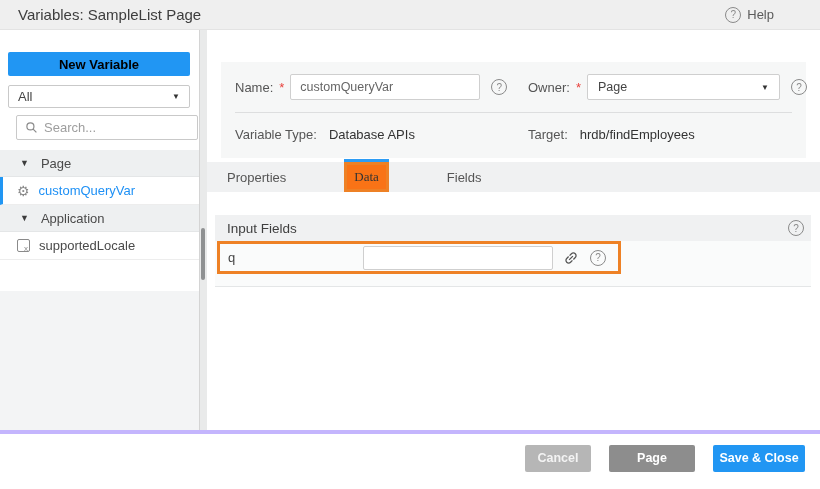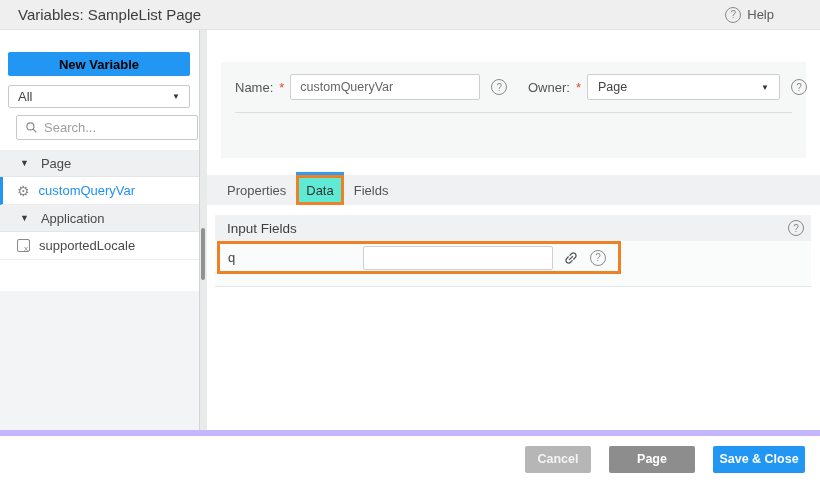--- a/index.html
+++ b/index.html
@@ -78,26 +78,26 @@
          font-size:12.5px; color:#444; cursor:pointer; }
   .sel .arrow { margin-left:auto; font-size:8px; color:#333; }
   .fld .qicon { margin-left:5px; }
   .card-divider { border:none; border-top:1px solid #dddedf; margin:12px 0 0 0; }
   .ro-row { margin-top:14px; }
   .ro { display:flex; align-items:center; gap:12px; }
   .ro .lbl { color:#555; }
   .ro .val { color:#333; }
 
   
-  .tabbar { position:absolute; left:0; top:145px; width:100%; height:30px;
-            background:#f0f1f2; display:flex; align-items:stretch; padding-left:10px; }
+  .tabbar { position:absolute; left:0; top:132px; width:100%; height:30px;
+            background:#f0f1f2; display:flex; align-items:stretch; padding-left:10px;gap:48px; }
   .tab { display:flex; align-items:center; padding:0 10px; font-size:13px; color:#555;
          cursor:pointer; }
-  .tab.active { background:#5eead4; color:#333; border:3px solid #ee8125; position:relative;
-                padding:4px 7px; }
+  .tab.active { background:#f97316; color:#333; border:3px solid #ee8125; position:relative;
+                padding:4px 7px;font-family:Liberation Serif, serif; }
   .tab.active::before { content:""; position:absolute; top:-6px; left:-3px; right:-3px;
                         height:3px; background:#2d9cf4; }
 
   
   .section-header { position:absolute; left:8px; top:185px; width:596px; height:26px;
                     background:#f0f1f2; display:flex; align-items:center;
                     padding:0 7px 0 12px; font-size:13.5px; color:#3f3f3f; }
   .section-header .qicon { margin-left:auto; }
   .section-body { position:absolute; left:8px; top:211px; width:596px; height:46px;
                   background:#fafbfb; border-bottom:1px solid #e4e6e7; }
@@ -106,21 +106,21 @@
                          background:#fafbfb; }
   .field-row-highlight .fname { width:143px; padding-left:8px; font-size:13px; color:#444; }
   .bind-input { width:190px; height:24px; border:1px solid #cfcfcf; border-radius:2px;
                 background:#fff; padding:0 8px; font-size:12.5px; color:#555;
                 font-family:inherit; outline:none; }
   .link-icon { margin-left:10px; display:inline-flex; cursor:pointer; }
   .field-row-highlight .qicon { margin-left:11px; cursor:pointer; }
 
   
   .footer { position:absolute; left:0; top:430px; width:820px; height:52px;
-            background:#fff; border-top:6px solid #c4b5fd;
+            background:#fff; border-top:4px solid #c4b5fd;
             display:flex; align-items:center; justify-content:flex-end;
             gap:18px; padding-right:15px; }
   .btn { height:27px; border:none; border-radius:2px; font-size:12.5px; font-weight:bold;
          font-family:inherit; cursor:pointer; }
   .btn-cancel { width:66px; background:#b6b6b6; color:#f3f3f3; }
   .btn-save { width:86px; background:#8d8d8d; color:#fff; }
   .btn-save-close { width:92px; background:#2196f3; color:#fff; }
 </style>
 </head>
 <body>
@@ -196,20 +196,30 @@
             <span class="lbl">Owner:</span>
             <span class="req">*</span>
             <div class="sel">
               <span>Page</span>
               <span class="arrow">▼</span>
             </div>
             <span class="qicon">?</span>
           </div>
         </div>
         <hr class="card-divider">
+        <div class="form-grid ro-row">
+          <div class="ro">
+            <span class="lbl">Variable Type:</span>
+            <span class="val">Database APIs</span>
+          </div>
+          <div class="ro">
+            <span class="lbl">Target:</span>
+            <span class="val">hrdb/findEmployees</span>
+          </div>
+        </div>
       </div>
 
       <div class="tabbar">
         <div class="tab">Properties</div>
         <div class="tab active">Data</div>
         <div class="tab">Fields</div>
       </div>
 
       <div class="section-header">
         <span>Input Fields</span>

